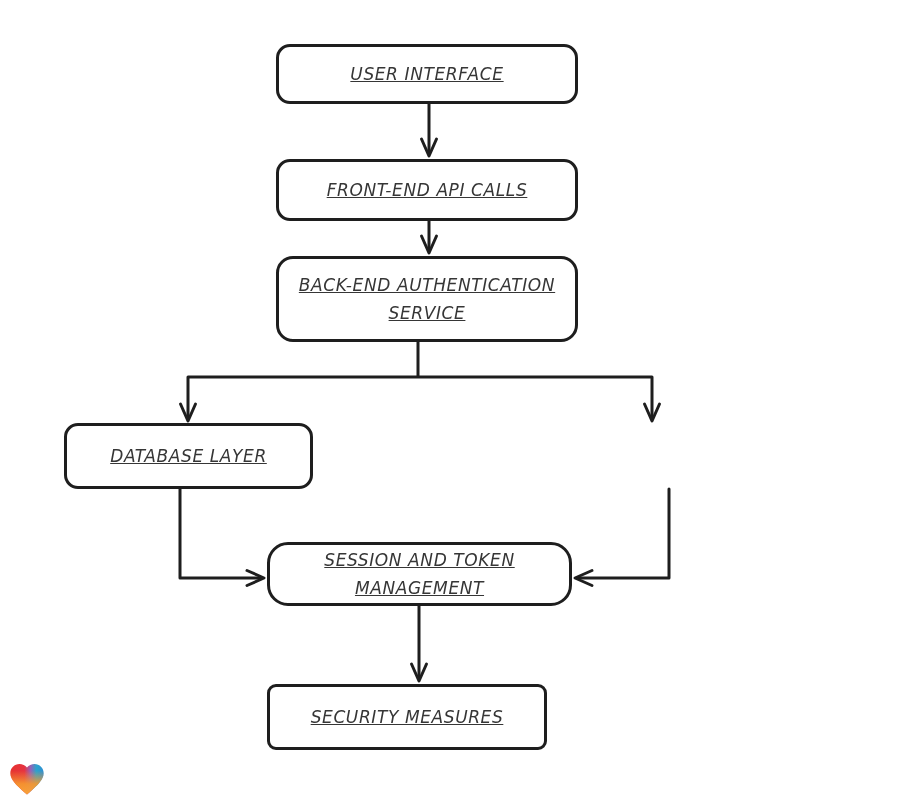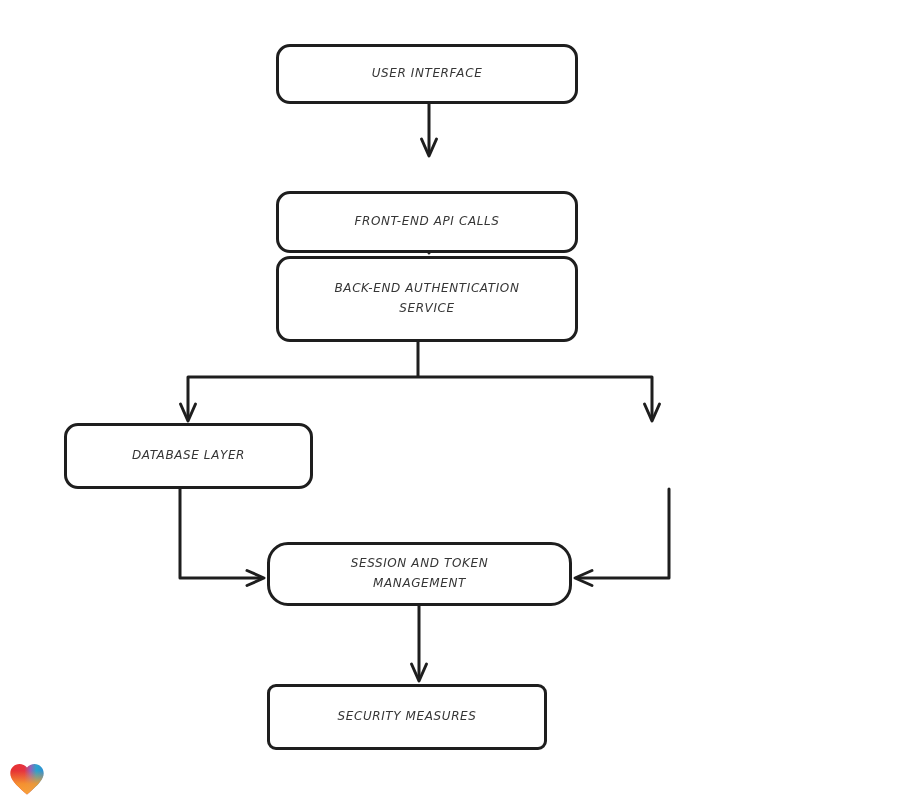--- a/index.html
+++ b/index.html
@@ -25,34 +25,35 @@
     box-sizing: border-box;
     background: #ffffff;
     border: 3.5px solid #1e1e1e;
     border-radius: 14px;
     display: flex;
     align-items: center;
     justify-content: center;
     z-index: 2;
   }
   .node .label {
-    font-size: 12px;
+    font-size: 17px;
     font-style: italic;
     font-weight: 500;
     letter-spacing: 0.6px;
     color: #363636;
     text-align: center;
     white-space: pre-line;
     line-height: 1.65;
     padding: 0 10px;
+    text-decoration: underline;
   }
   
   .n-ui       { left: 276px; top: 44px;  width: 302px; height: 60px; }
-  .n-api      { left: 276px; top: 159px; width: 302px; height: 62px; margin-top: 32px; }
-  .n-backend  { left: 276px; top: 256px; width: 302px; height: 86px; }
+  .n-api      { left: 276px; top: 159px; width: 302px; height: 62px; }
+  .n-backend  { left: 276px; top: 256px; width: 302px; height: 86px; border-radius: 17px; }
   .n-db       { left: 64px;  top: 423px; width: 249px; height: 66px; }
   .n-third    { left: 451px; top: 423px; width: 305px; height: 66px; }
   .n-session  { left: 267px; top: 542px; width: 305px; height: 64px; border-radius: 21px; }
   .n-security { left: 267px; top: 684px; width: 280px; height: 66px; border-radius: 9px; }
 
   .logo {
     position: absolute;
     left: 7px;
     top: 759px;
     width: 40px;

